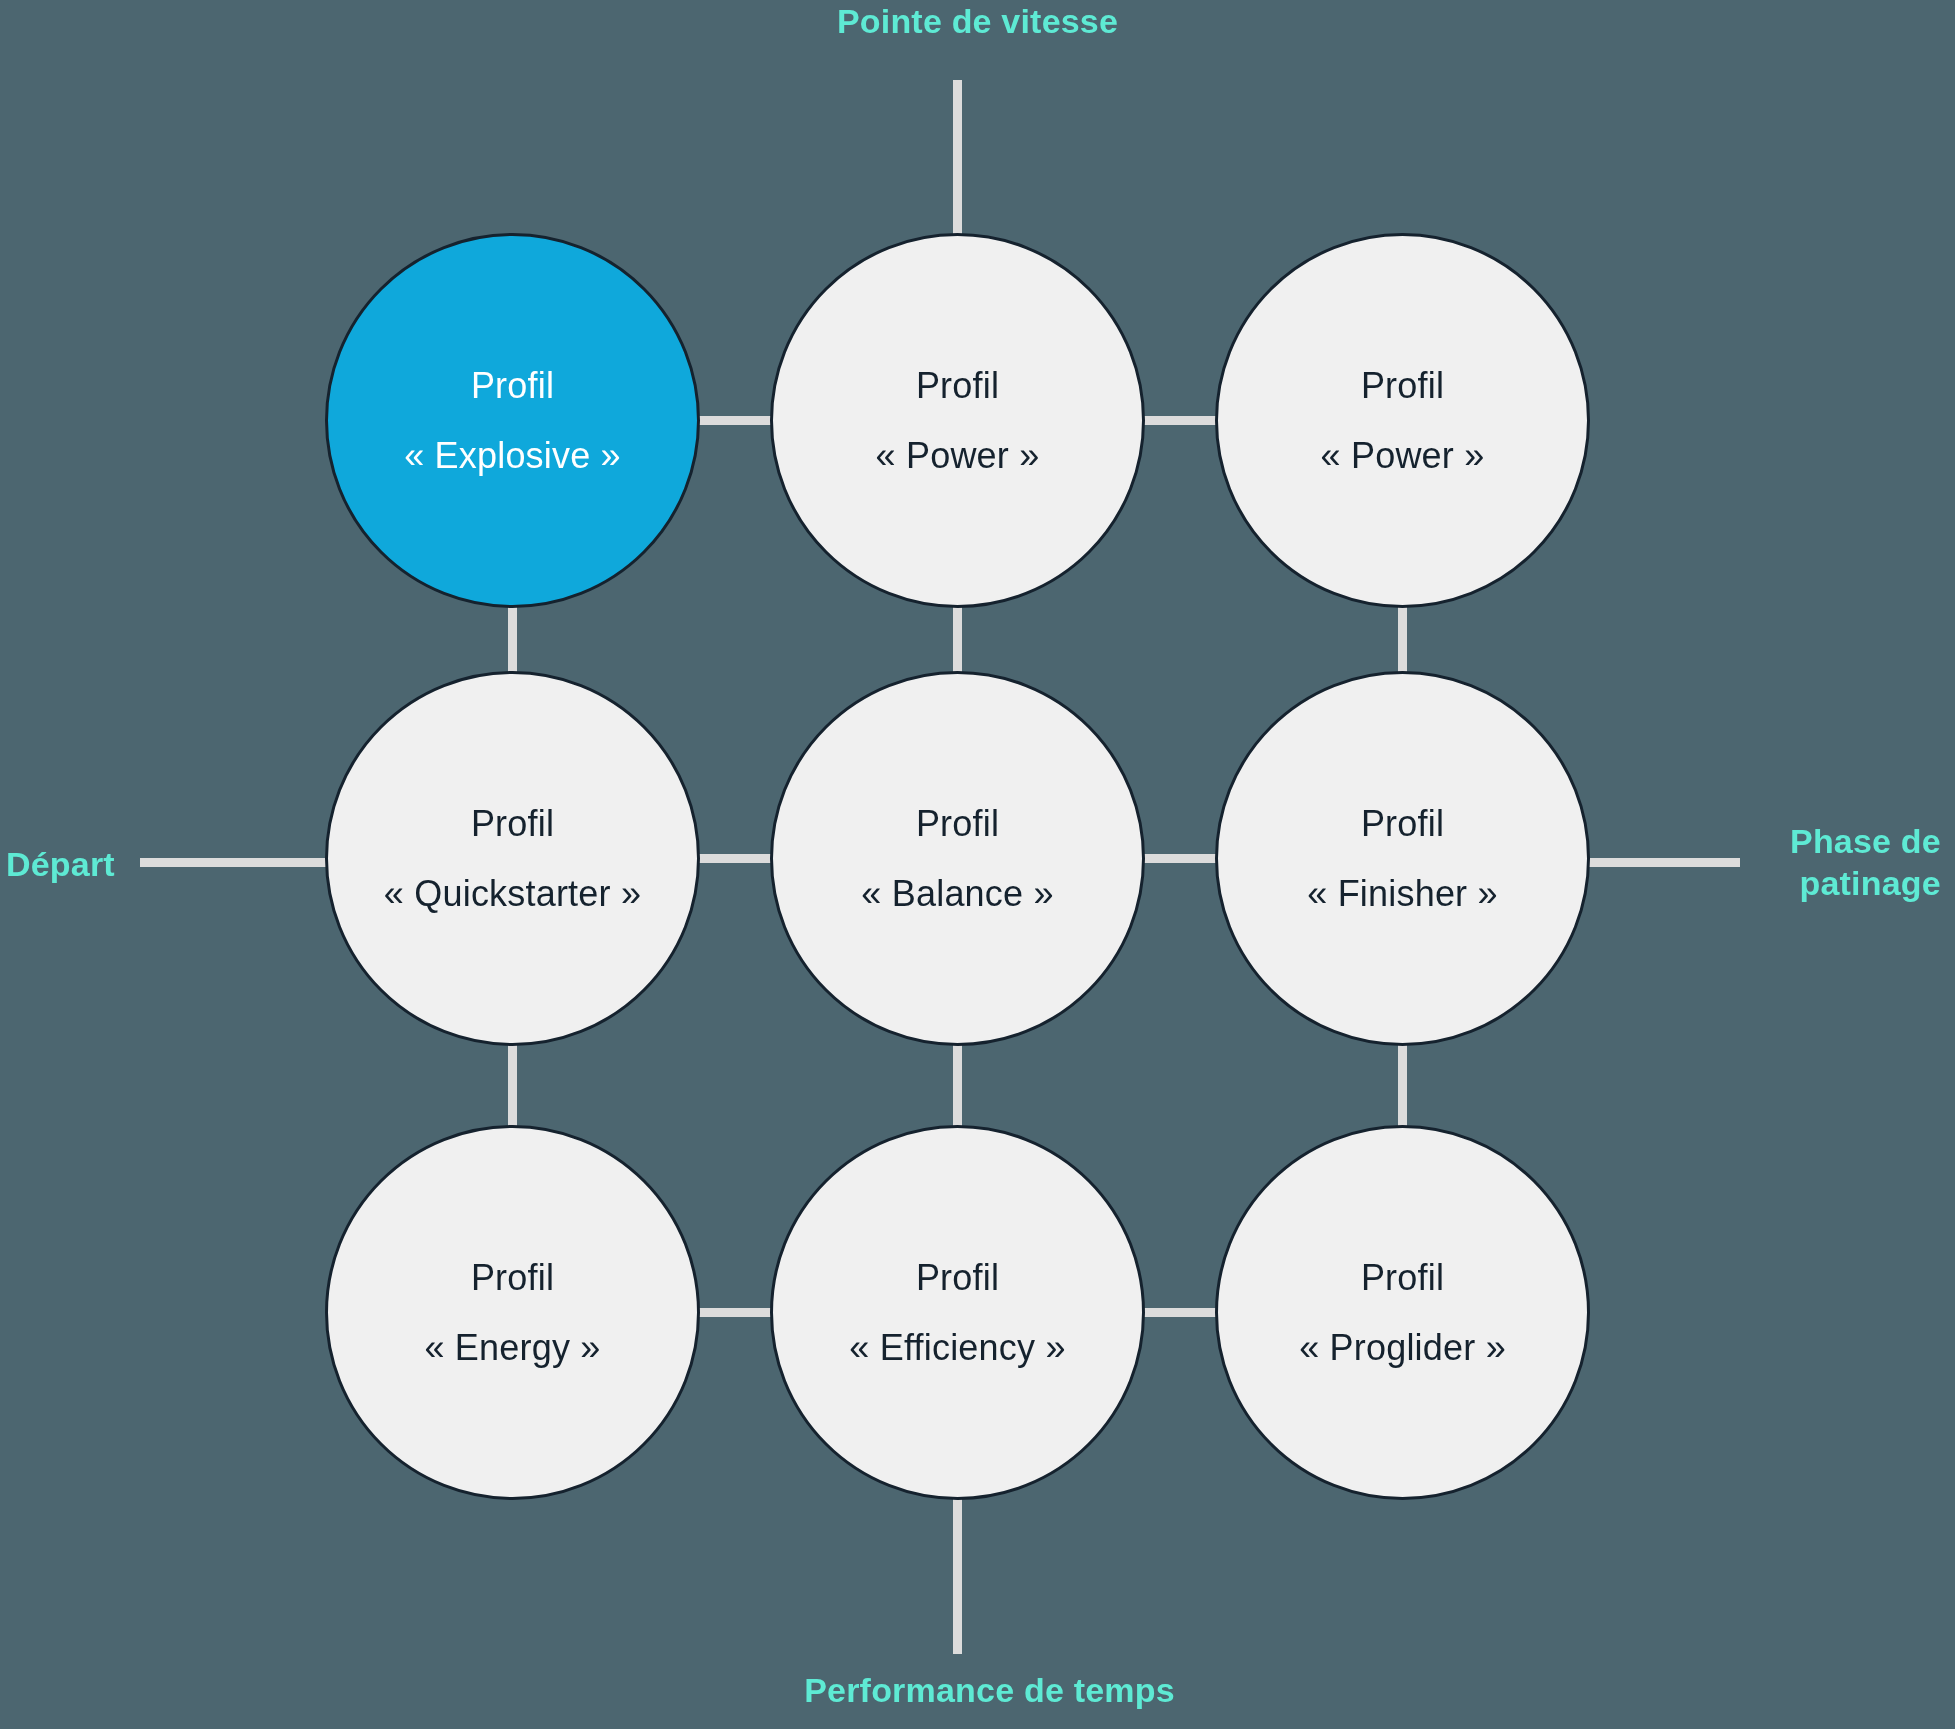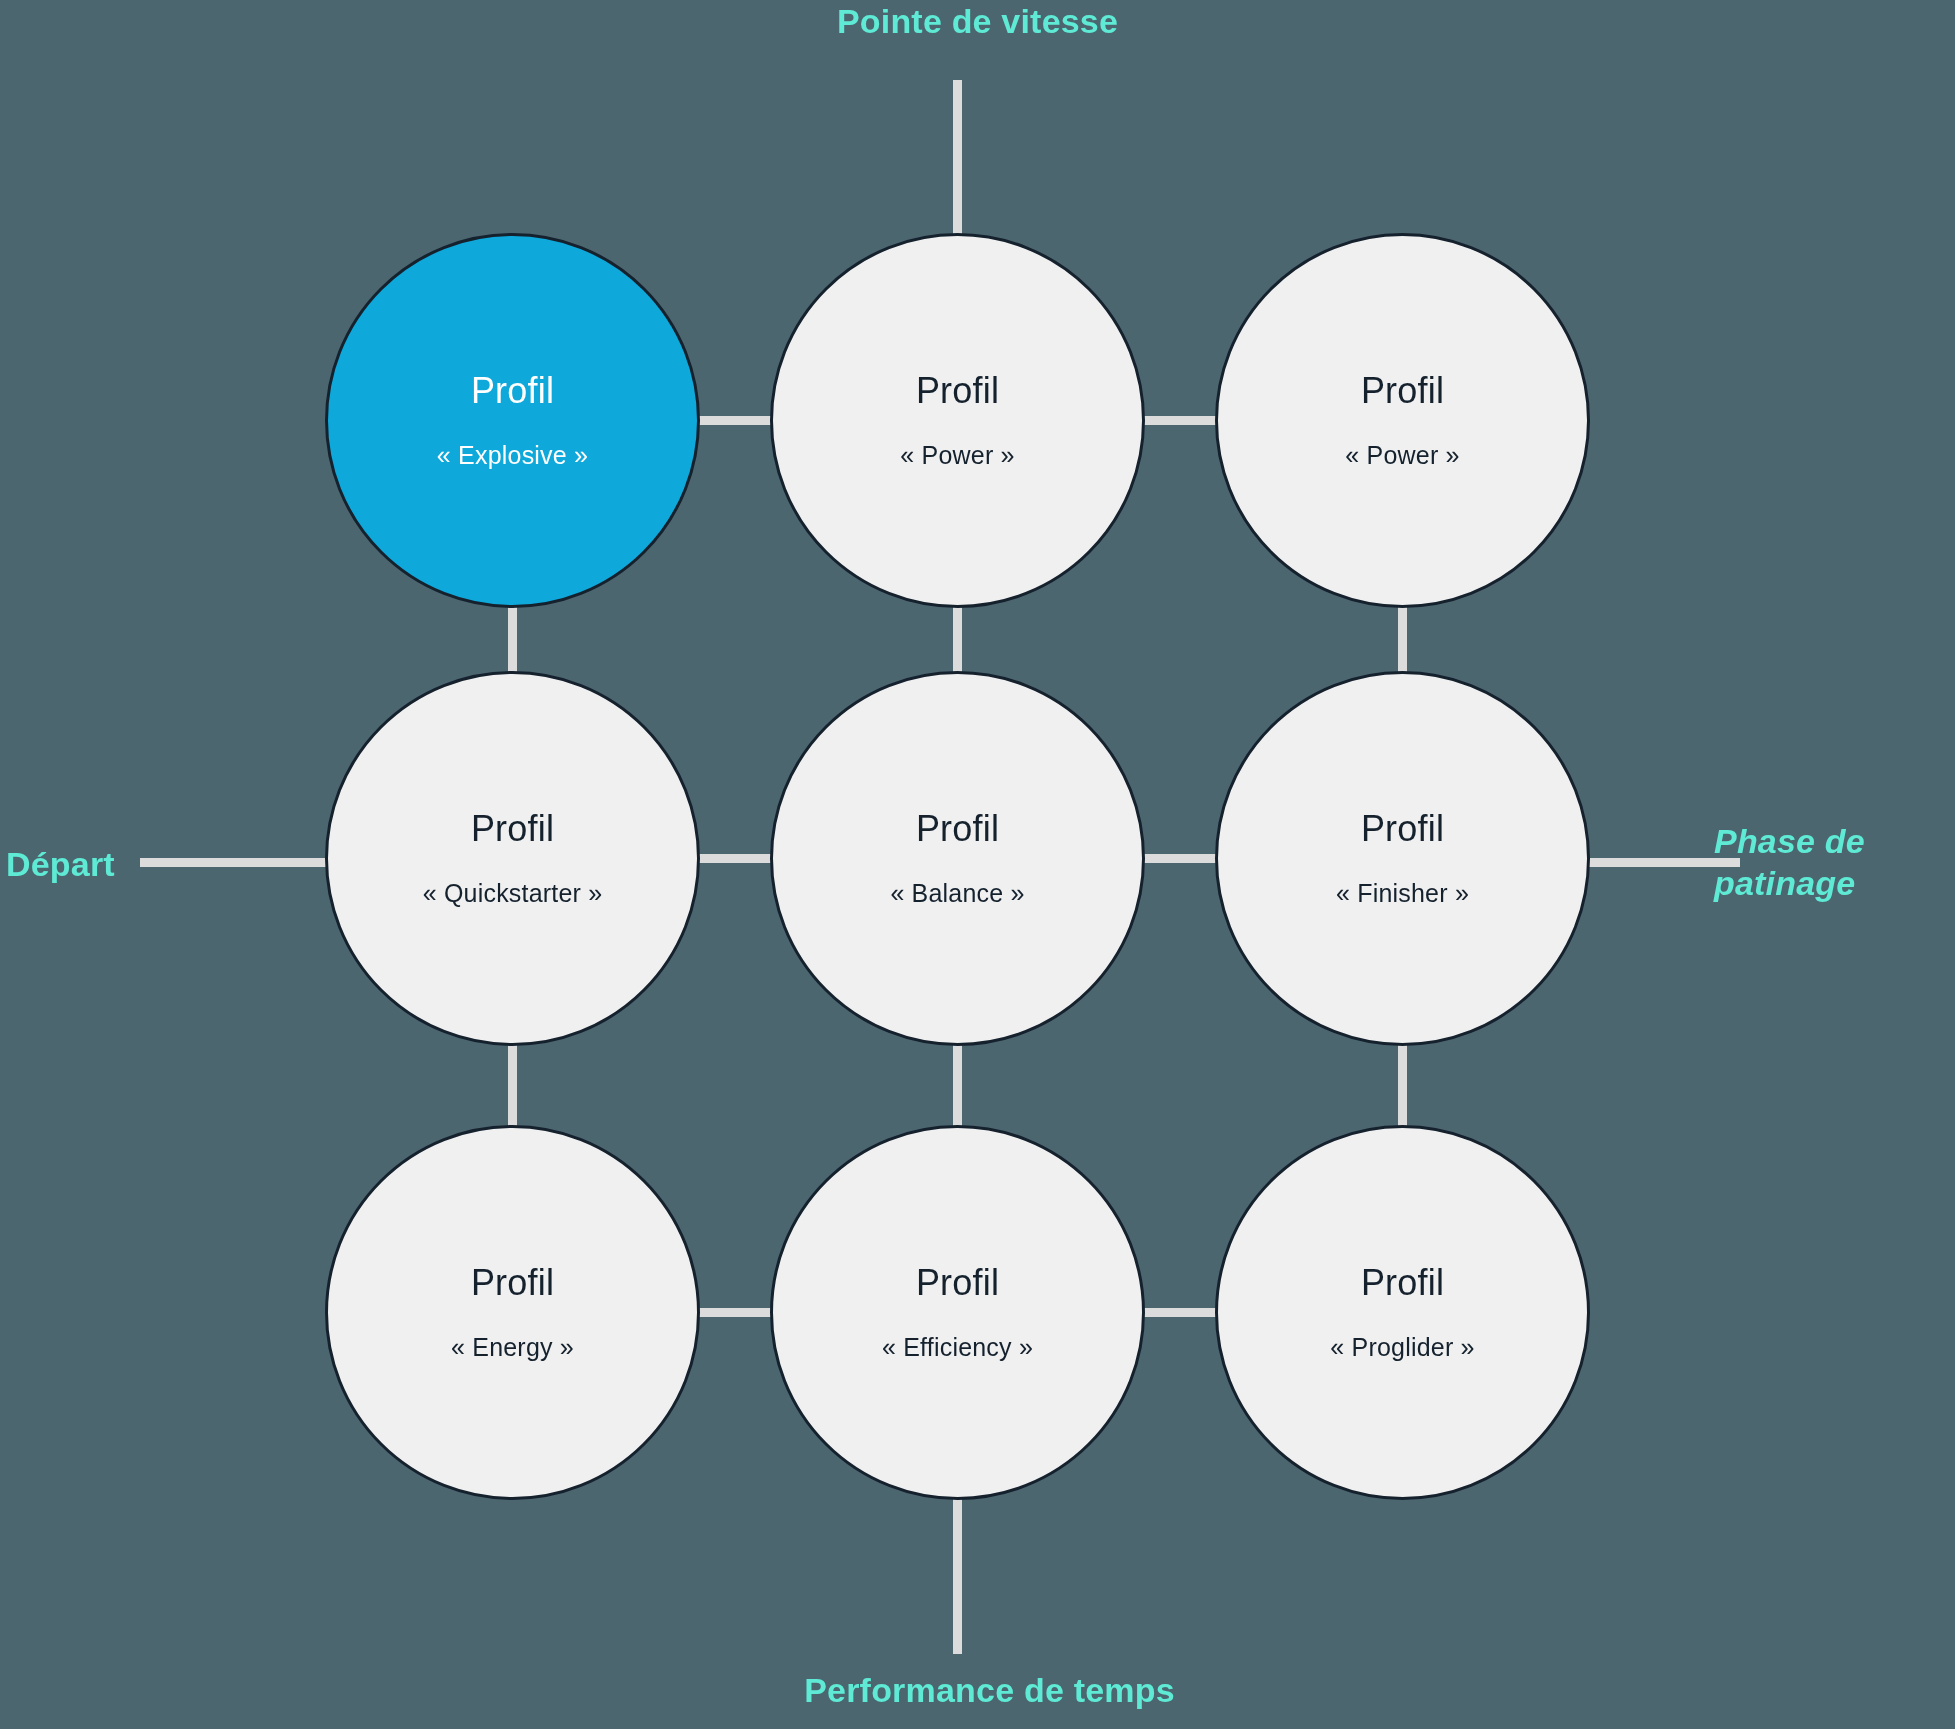--- a/index.html
+++ b/index.html
@@ -18,21 +18,21 @@
     color:#5eead4;
     font-size:34px;
     font-weight:700;
     line-height:1.24;
     letter-spacing:0.2px;
     white-space:pre-line;
   }
   #lbl-top{ left:0; top:0; width:1955px; text-align:center; }
   #lbl-bottom{ left:12px; top:1669px; width:1955px; text-align:center; }
   #lbl-left{ left:6px; top:843px; text-align:left; }
-  #lbl-right{ left:1714px; top:820px; text-align:left;font-style:italic; }
+  #lbl-right{ left:1790px; top:820px; text-align:right; }
 
   
   .conn{position:absolute;background:#DCDCDC;}
   .conn.h{height:9px;}
   .conn.v{width:9px;}
 
   
   .node{
     position:absolute;
     width:375px;height:375px;
@@ -54,21 +54,21 @@
     color:#FFFFFF;
   }
   .node .l1{
     font-size:36px;
     font-weight:400;
     line-height:1.0;
     margin-bottom:14px;
     letter-spacing:0.2px;
   }
   .node .l2{
-    font-size:25px;
+    font-size:36px;
     font-weight:400;
     line-height:1.0;
     letter-spacing:0.2px;
     white-space:nowrap;
   }
 </style>
 </head>
 <body>
 
 <div id="stage">

